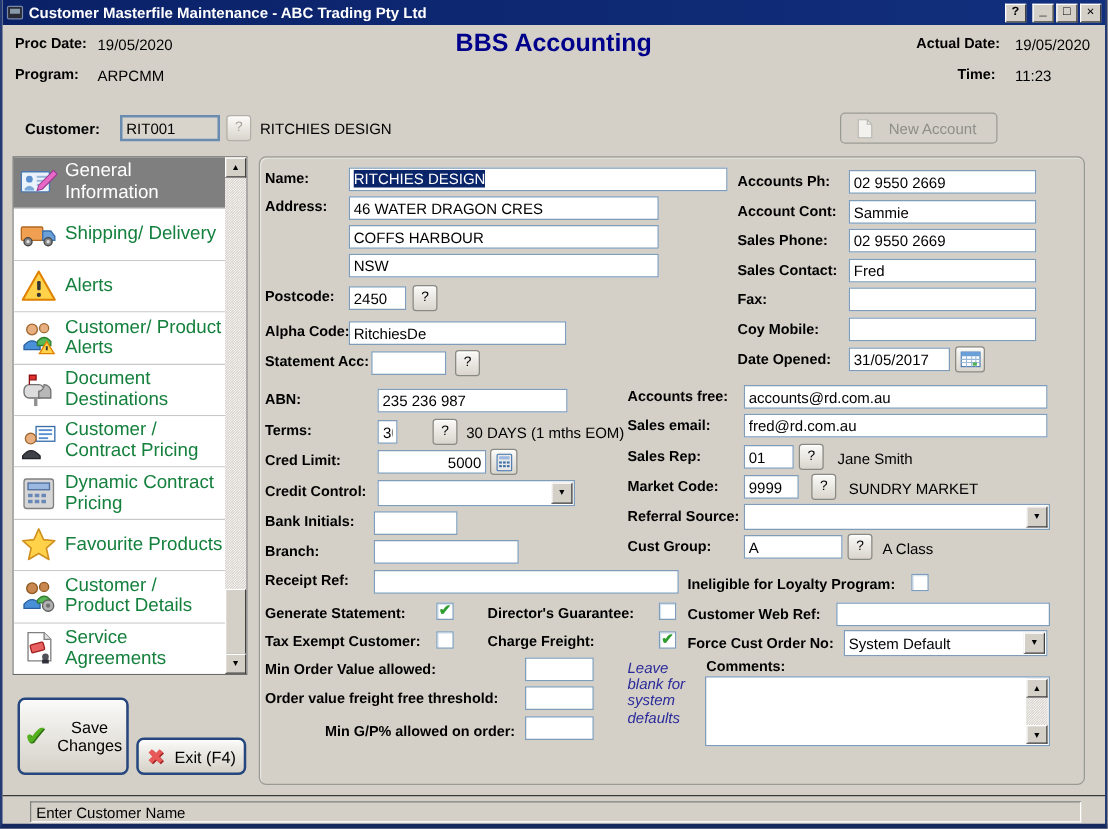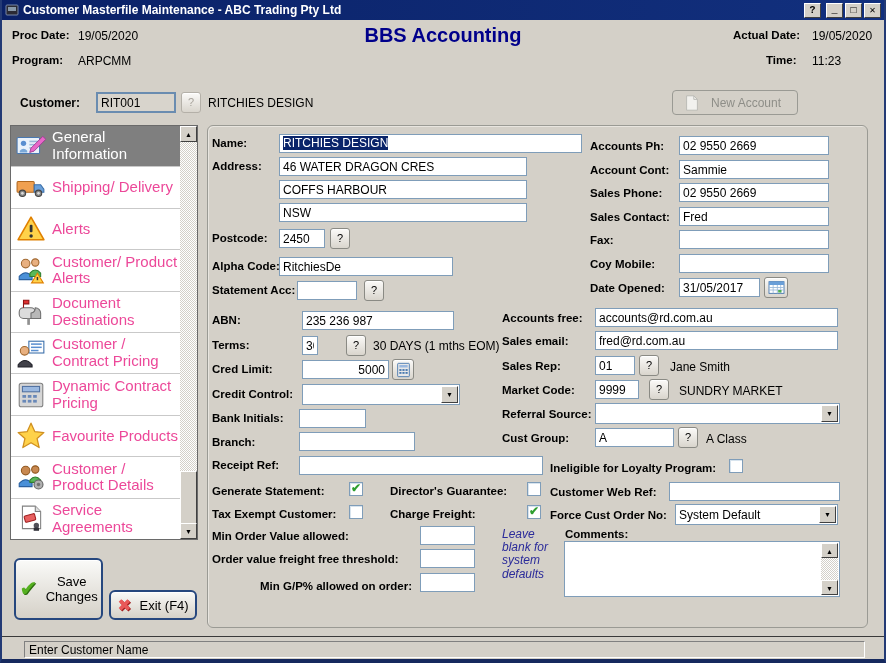--- a/index.html
+++ b/index.html
@@ -65,21 +65,21 @@
     border-top:1px solid #fff; border-left:1px solid #fff;
     border-right:1px solid #404040; border-bottom:1px solid #404040;
     font-size:7px; text-align:center; line-height:16px; color:#000; flex:0 0 17px; }
   .note { position:absolute; font-size:12px; font-style:italic; color:#2a2a9a; line-height:1.1; }
   
   .sidebar { position:absolute; left:8px; top:125px; width:188px; height:415px;
     background:#fff; border:1px solid #6a6a6a; }
   .side-list { position:absolute; left:0; top:0; width:169px; height:100%;
     display:flex; flex-direction:column; }
   .side-item { flex:1; display:flex; align-items:center; gap:6px; padding-left:5px;
-    border-bottom:1px solid #c9c9c9; font-size:15px; color:#ec4899; line-height:1.12;
+    border-bottom:1px solid #c9c9c9; font-size:15px; color:#15803d; line-height:1.12;
     background:#fff; cursor:default; }
   .side-item:last-child { border-bottom:none; }
   .side-item.selected { background:#7f7f7f; color:#fff; }
   .side-item .sicon { flex:0 0 30px; height:30px; }
   .side-item .slabel { flex:1; padding-right:2px; }
   .sscroll { position:absolute; right:0; top:0; width:17px; height:100%;
     background:#d4d0c8;
     background-image:
       linear-gradient(45deg,#fff 25%,transparent 25%,transparent 75%,#fff 75%),
       linear-gradient(45deg,#fff 25%,transparent 25%,transparent 75%,#fff 75%);

